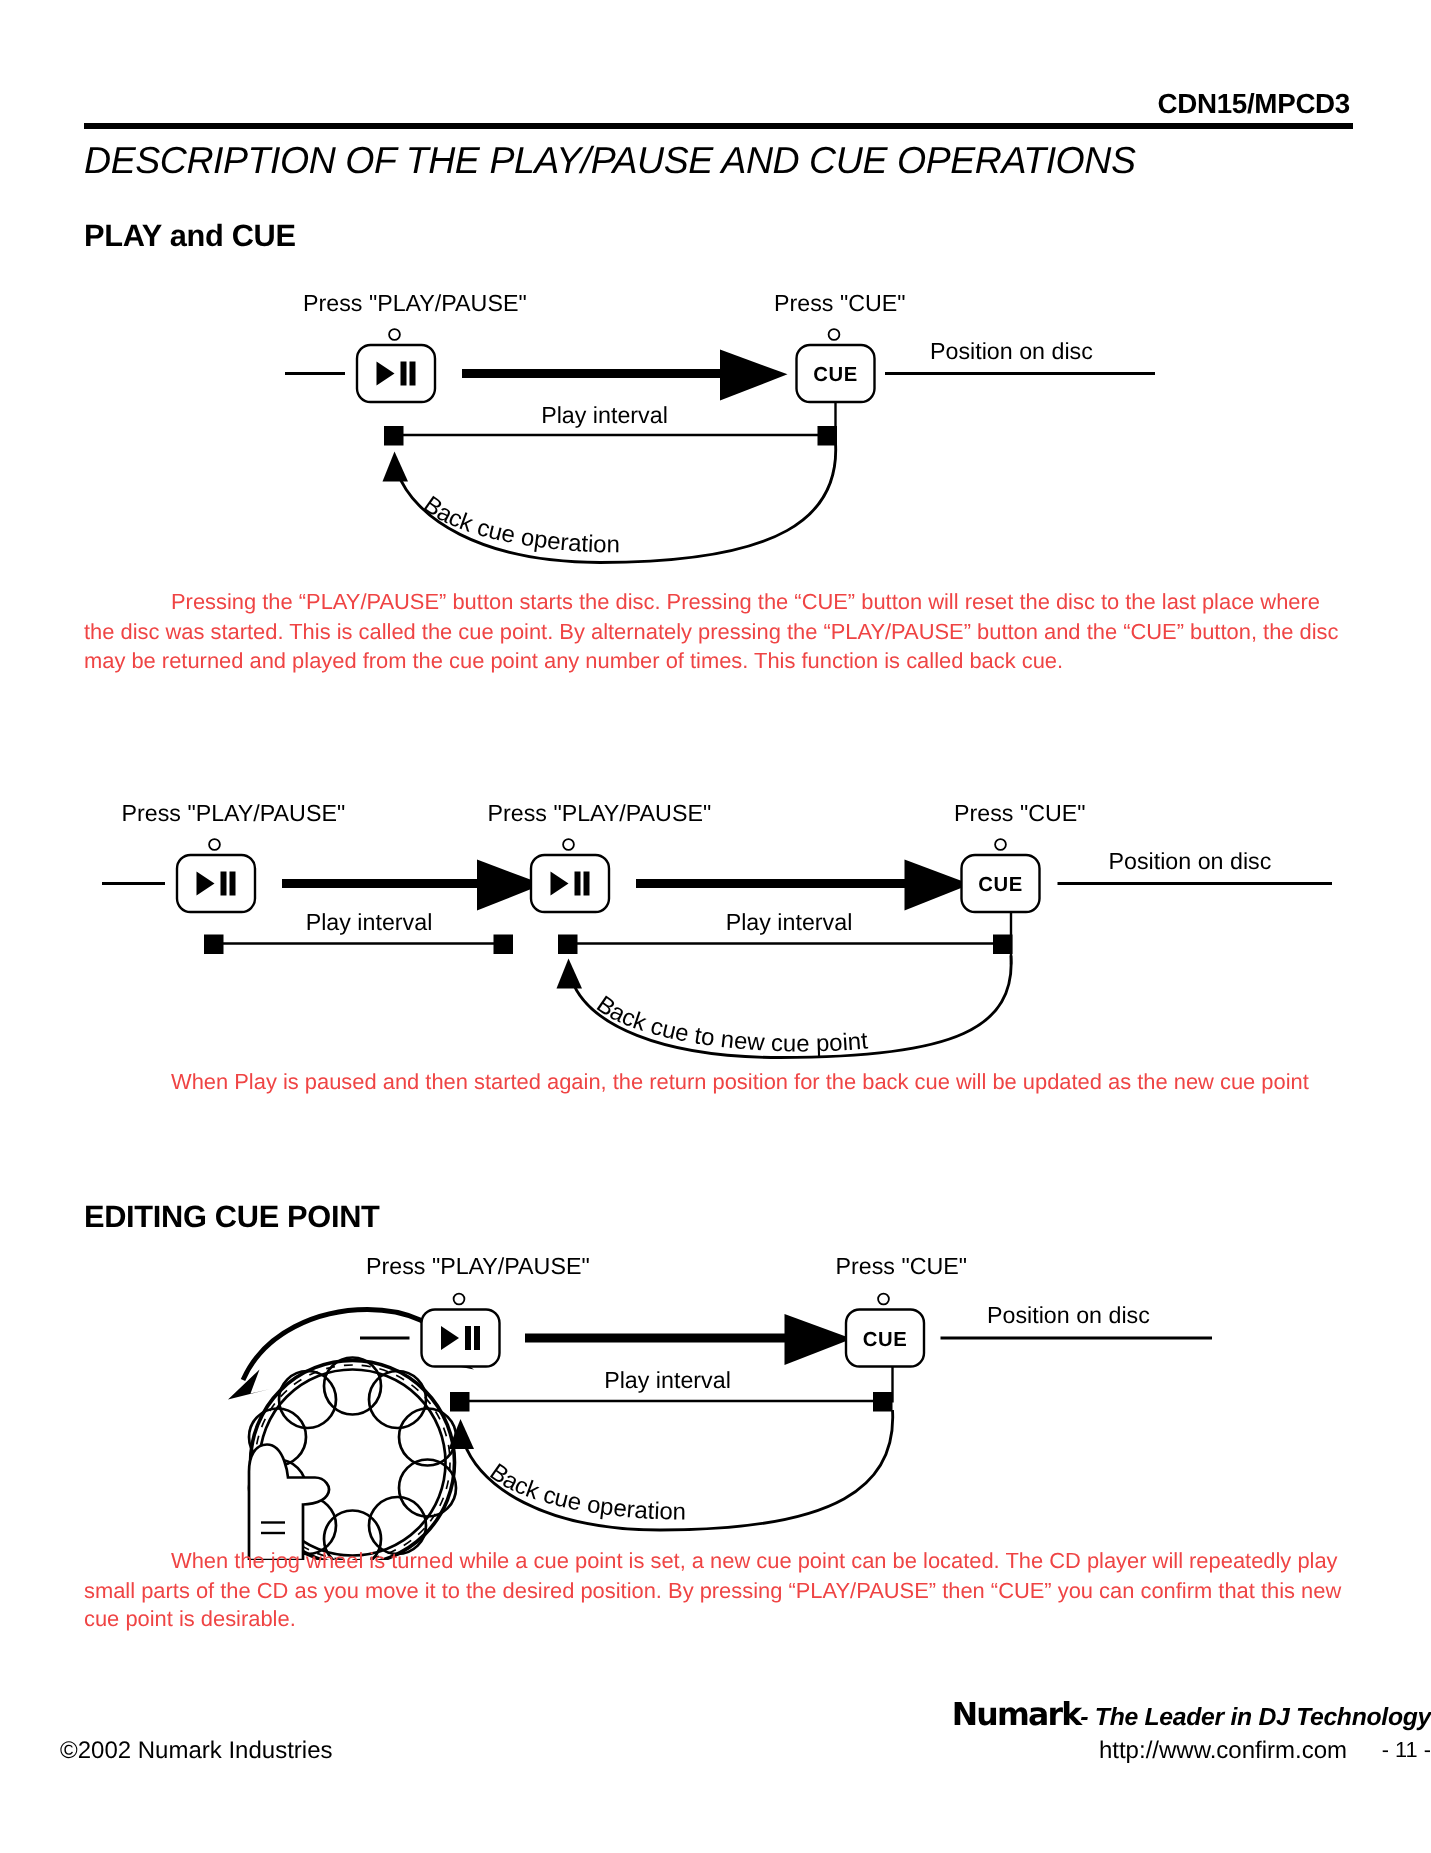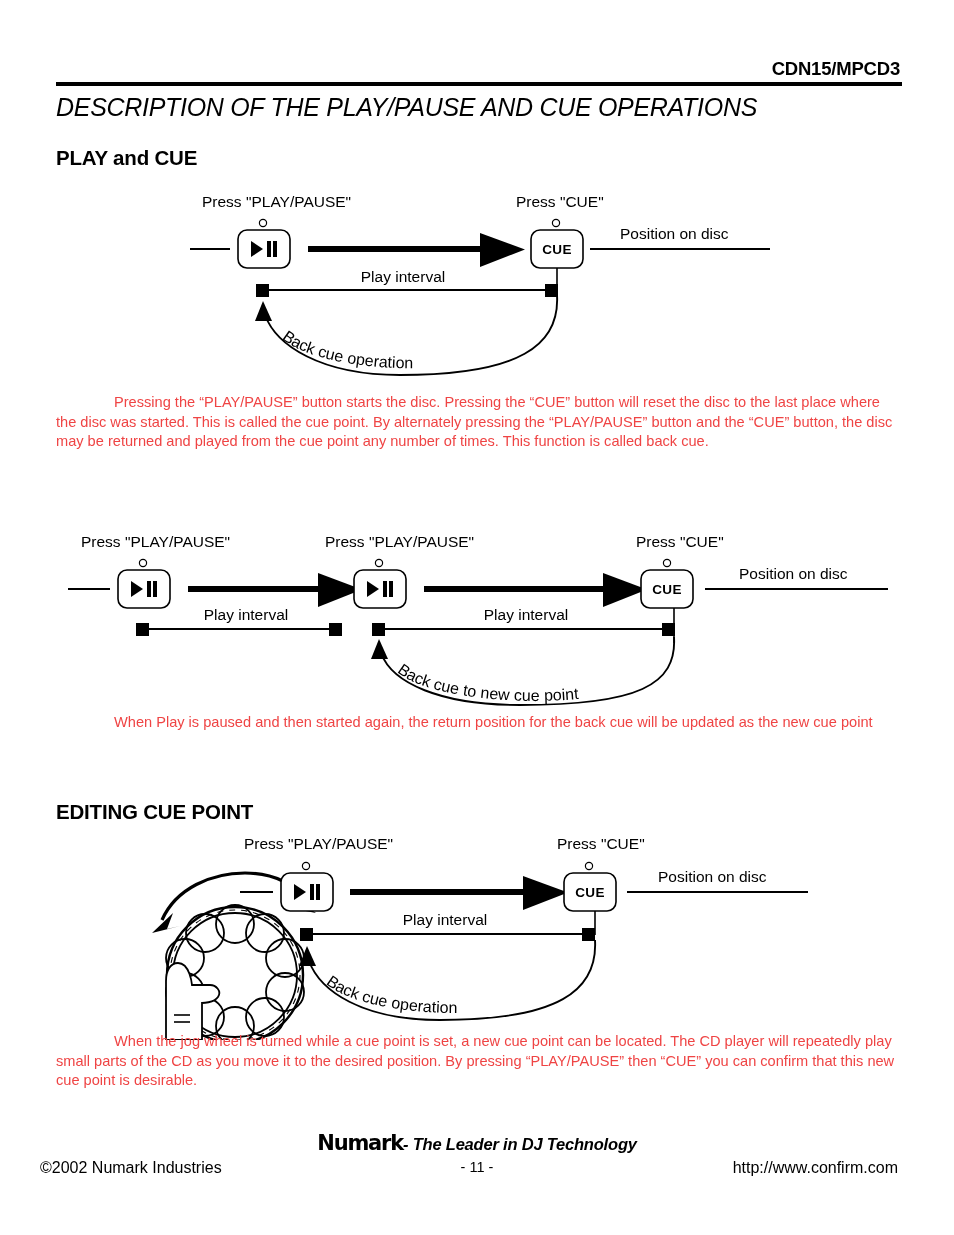--- a/index.html
+++ b/index.html
@@ -70,21 +70,21 @@
   .diagram {
     position: absolute;
   }
   .diagram svg { display: block; }
   
   .footer-brand-wrap {
     position: absolute;
     left: 0;
     top: 1131px;
     width: 954px;
-    text-align: center;
+    text-align: right;
     white-space: nowrap;
   }
   .footer-numark {
     font-family: "DejaVu Sans", sans-serif;
     font-size: 21px;
     font-weight: bold;
     letter-spacing: -1.2px;
   }
   .footer-tagline {
     font-size: 16.5px;
@@ -97,21 +97,21 @@
     left: 40px;
     top: 1159px;
     font-size: 16px;
     white-space: nowrap;
   }
   .footer-center {
     position: absolute;
     left: 0;
     top: 1159px;
     width: 954px;
-    text-align: center;
+    text-align: right;
     font-size: 14.5px;
     white-space: nowrap;
   }
   .footer-right {
     position: absolute;
     right: 56px;
     top: 1159px;
     font-size: 16px;
     white-space: nowrap;
   }

